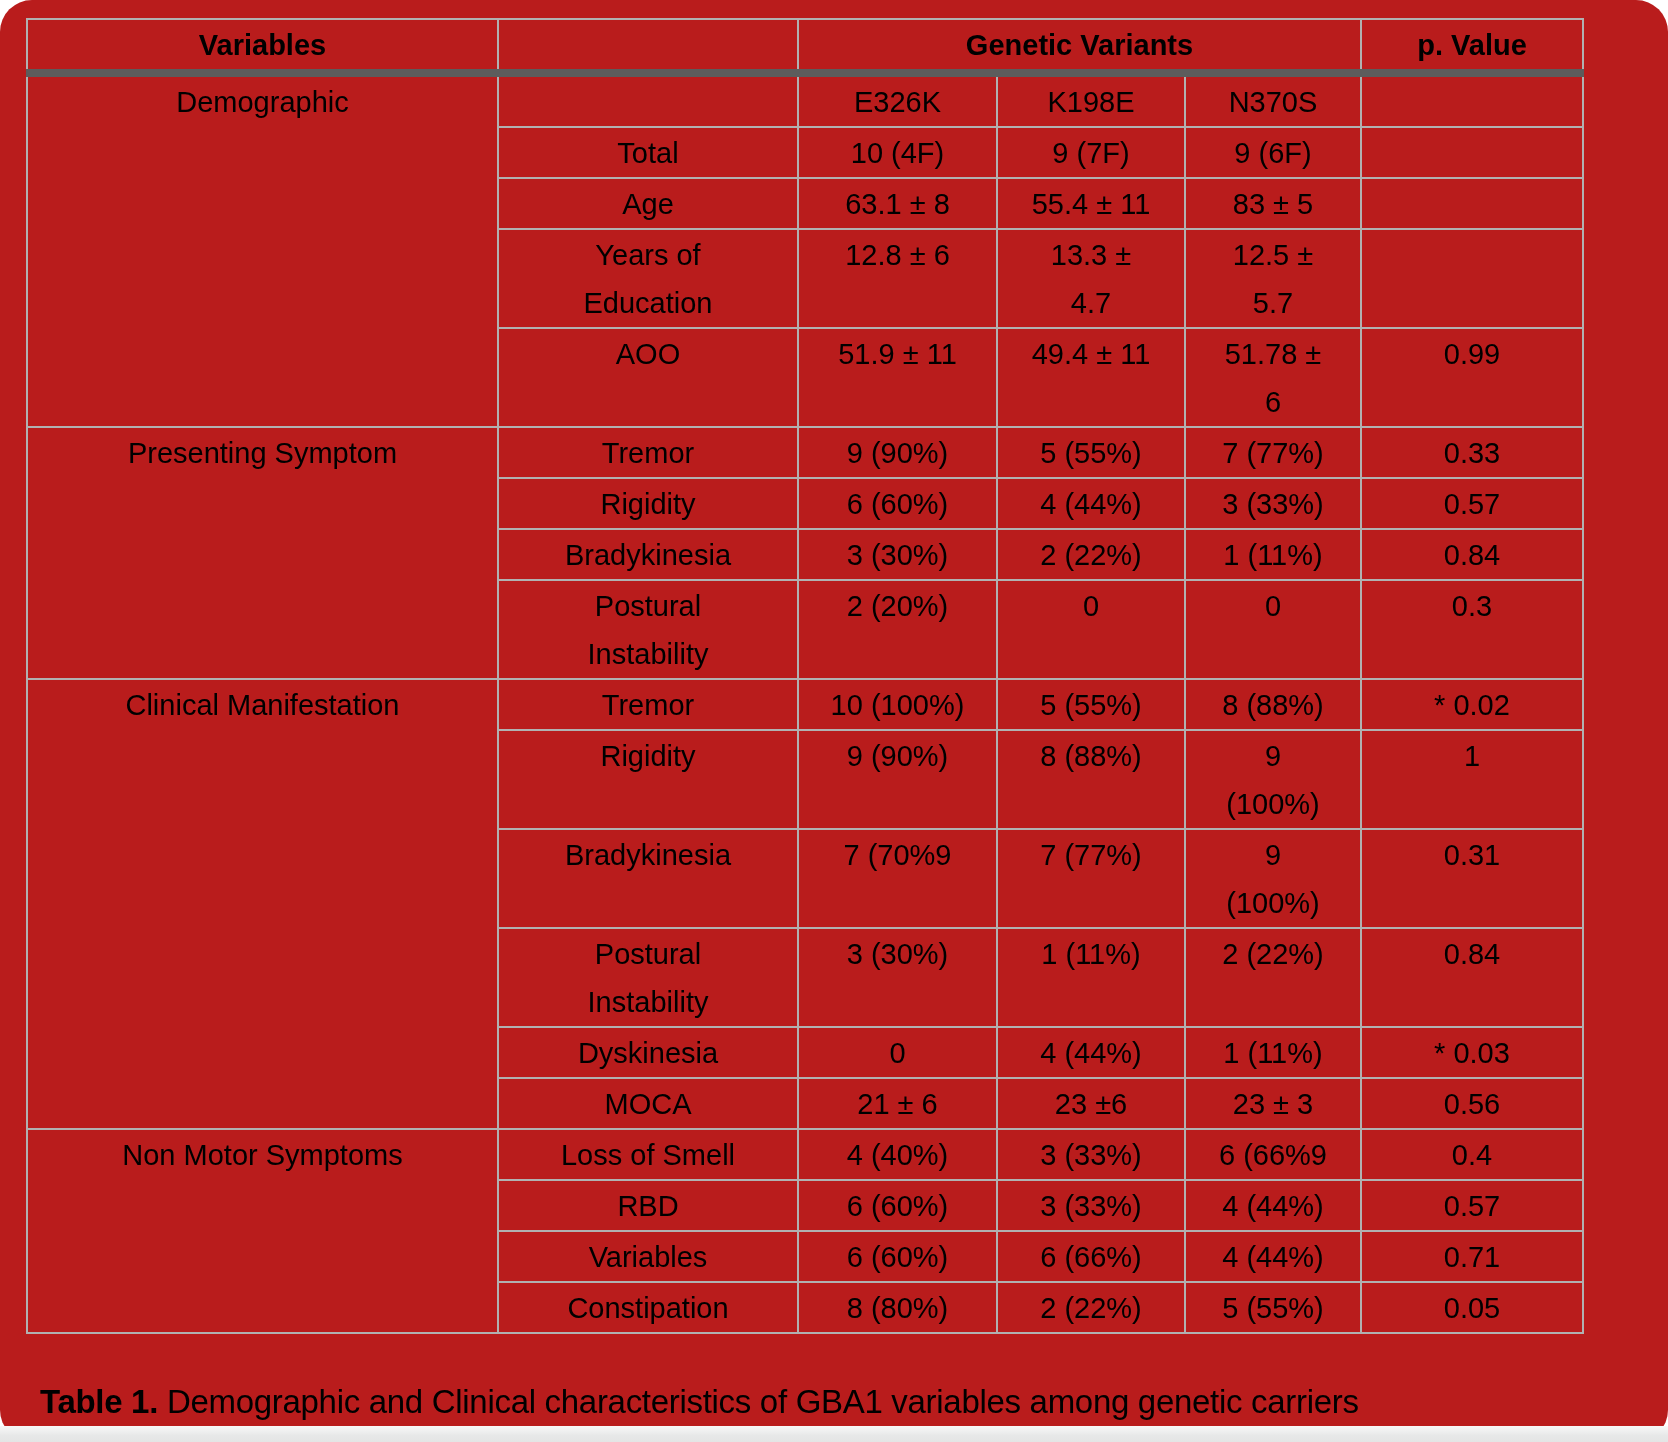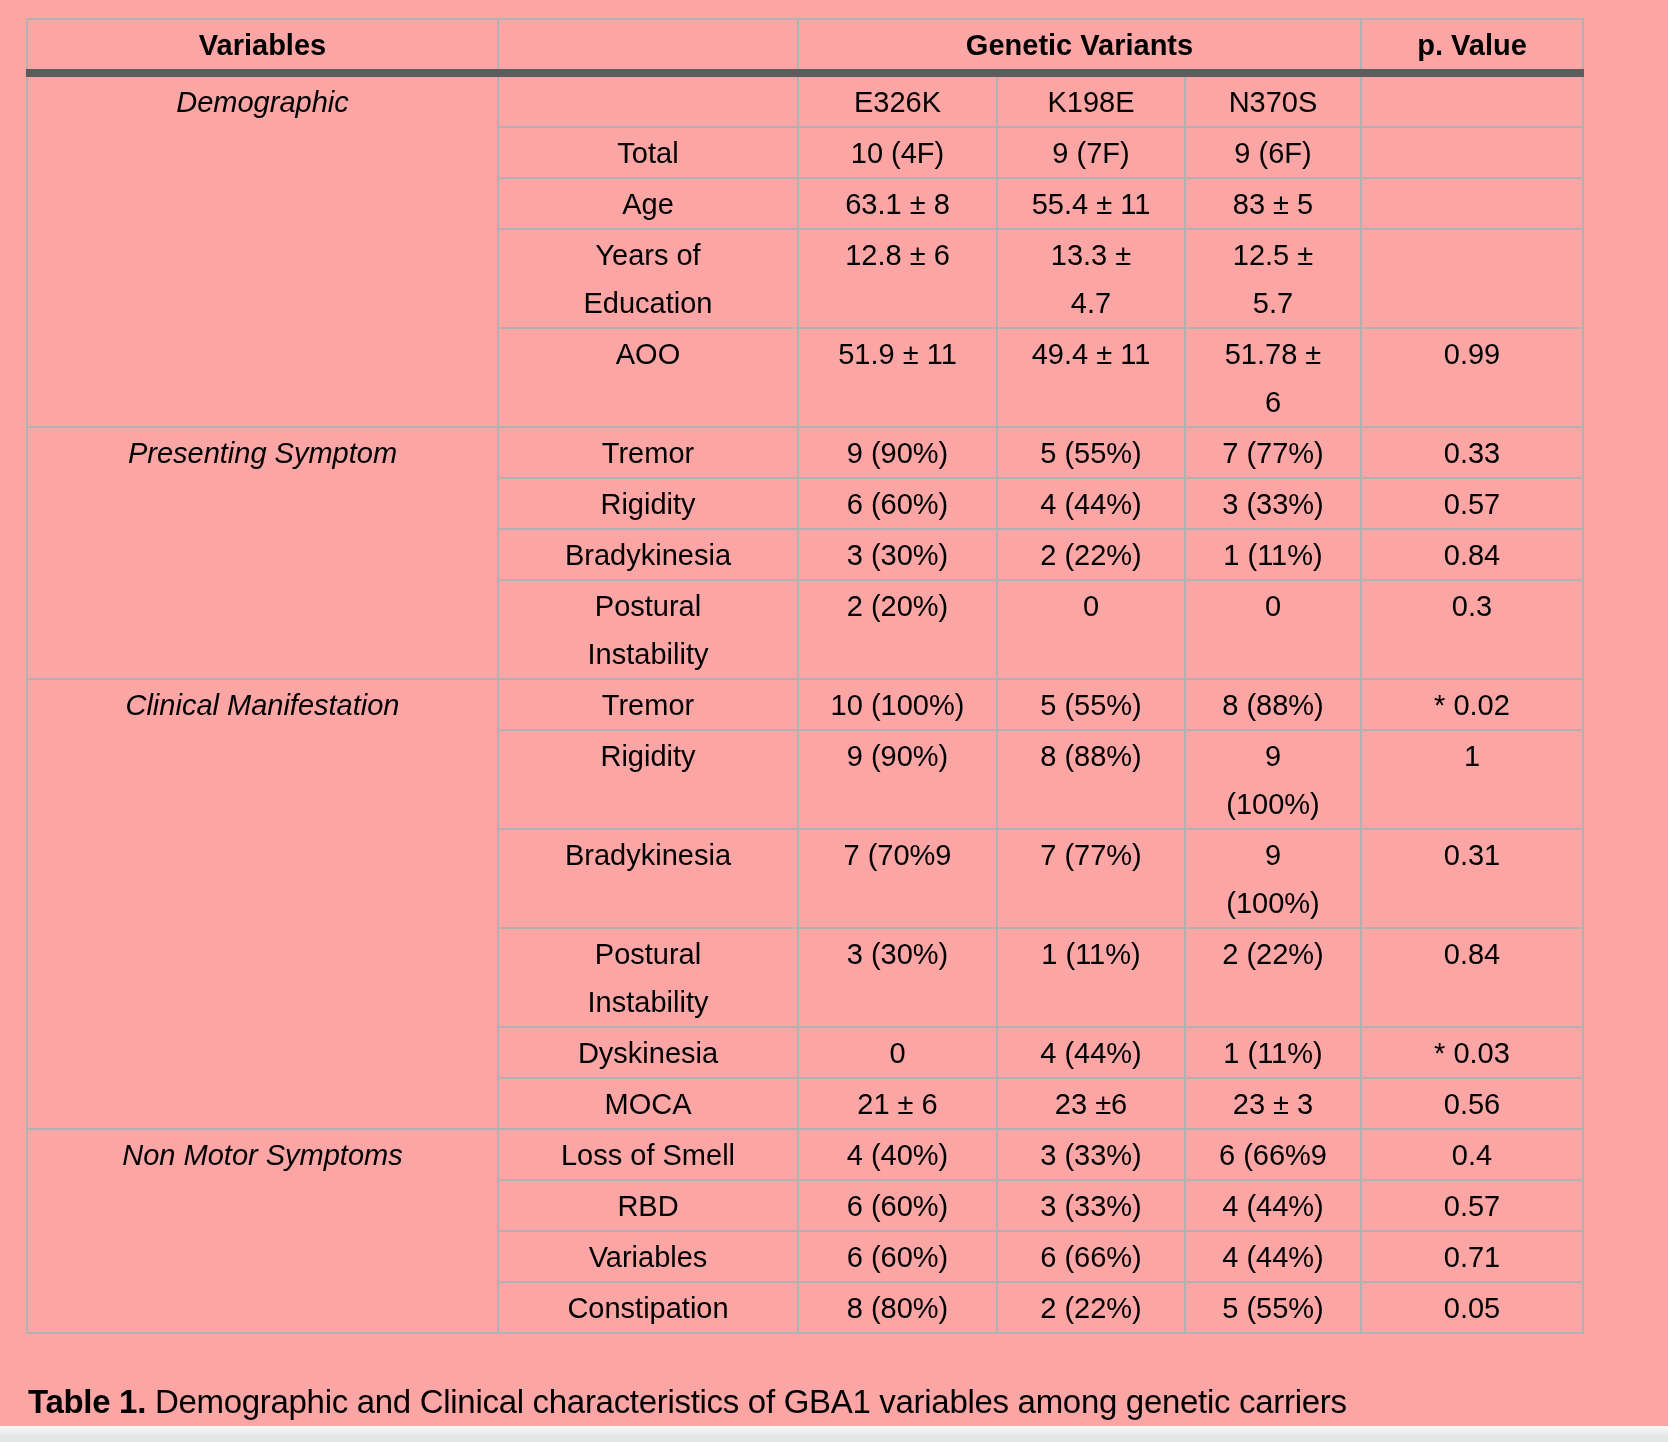--- a/index.html
+++ b/index.html
@@ -2,21 +2,21 @@
 <html><head>
 <meta charset="utf-8">
 <style>
   * { margin: 0; padding: 0; box-sizing: border-box; }
   html, body { width: 1668px; height: 1442px; background: #ffffff; overflow: hidden; }
   body {
     position: relative;
     font-family: "Liberation Sans", sans-serif;
     color: #000;
   }
-  .page { position: absolute; inset: 0; background: #fca5a5; }
+  .page { position: absolute; inset: 0; background: #b91c1c; border-radius: 32px; }
 
   table.clinical {
     position: absolute;
     left: 26px;
     top: 18px;
     width: 1556px;
     border-collapse: collapse;
     table-layout: fixed;
     font-size: 29px;
   }
@@ -29,26 +29,26 @@
     white-space: pre-line;
     padding: 1px 4px 0 4px;
     font-weight: 400;
     overflow: hidden;
   }
   table.clinical thead th {
     font-weight: 700;
     border-bottom: 8px solid #5c5c5c;
     height: 54px;
   }
-  td.section-cell { font-weight: 700; font-style: italic; }
+  td.section-cell { font-weight: 700; }
   td.p-bold { font-weight: 700; }
 
   .caption {
     position: absolute;
-    left: 28px;
+    left: 40px;
     top: 1382px;
     font-size: 33px;
     line-height: 40px;
     letter-spacing: -0.3px;
     white-space: nowrap;
   }
   .caption .cap-bold { font-weight: 700; }
 
   .bottom-strip {
     position: absolute;

